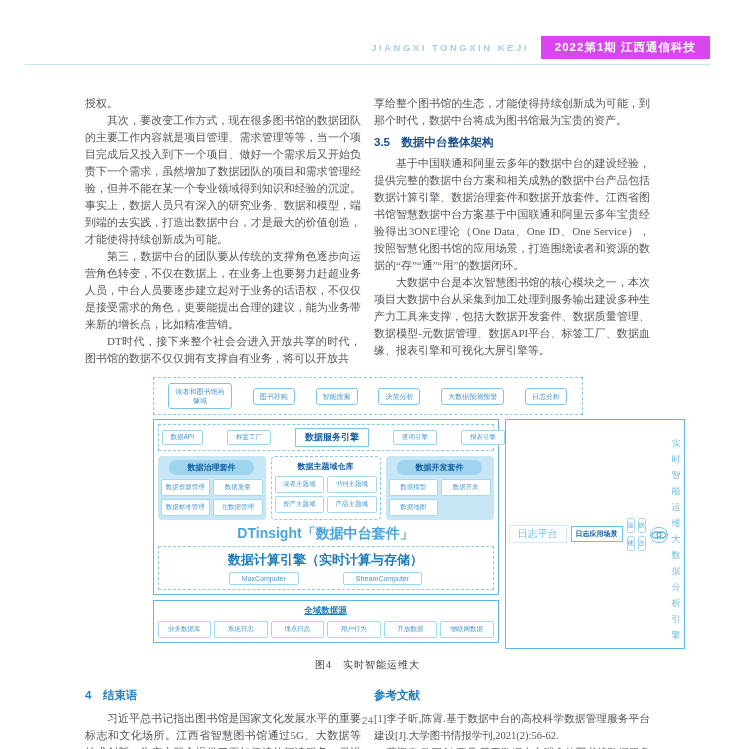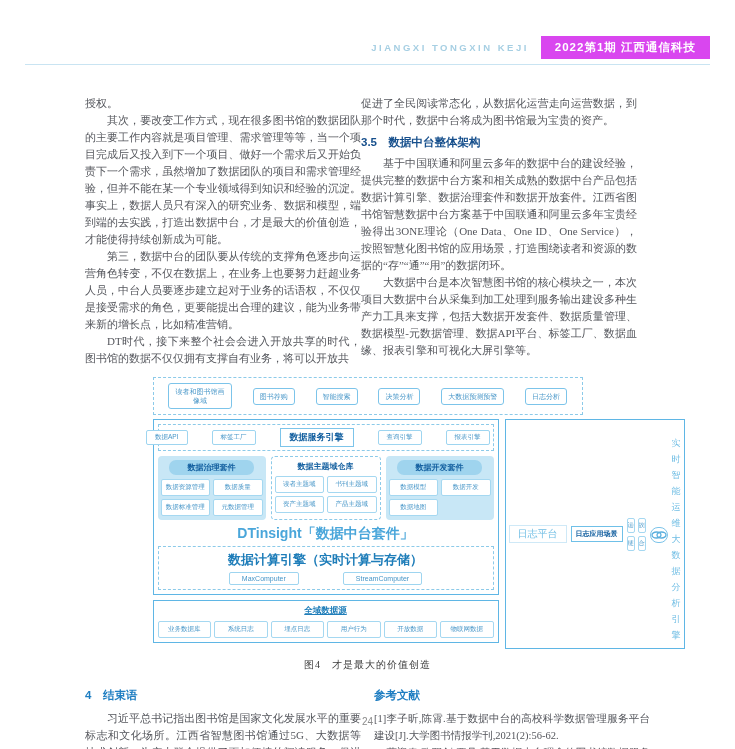--- a/index.html
+++ b/index.html
@@ -5,35 +5,35 @@
   html,body{margin:0;padding:0;background:#ffffff;}
   .page{position:relative;width:735px;height:749px;background:#fff;overflow:hidden;
         font-family:"Liberation Serif","DejaVu Serif",serif;}
   
   .header{position:absolute;top:36px;left:0;right:25px;display:flex;justify-content:flex-end;align-items:center;gap:12px;padding-left:31px;}
   .latin{font-family:"Liberation Sans","DejaVu Sans",sans-serif;font-size:9.5px;letter-spacing:2.5px;color:#a6cfe3;font-weight:bold;}
   .badge{background:#d946ef;color:#fff;font-family:"Liberation Sans",sans-serif;font-weight:bold;font-size:11.5px;padding:4px 14px;letter-spacing:1px;}
   .rule{position:absolute;top:64px;left:25px;right:25px;height:1px;background:#c9e4f2;}
   
   .content{position:absolute;top:95px;left:85px;width:565px;}
-  .cols{display:flex;}
+  .cols{display:flex;gap:13px;}
   .col{width:276px;font-size:11px;line-height:17px;color:#54565c;text-align:justify;}
   .col p{margin:0;text-indent:2em;}
   .col p.cont{text-indent:0;}
   .sec{font-family:"Liberation Sans",sans-serif;font-weight:bold;font-size:11.5px;margin:5px 0 4px;color:#164f8c;}
   .sec.bright{color:#1f7ec2;margin:2px 0 6px;}
   
   .figure{width:430px;margin:10px auto 0;font-family:"Liberation Sans","DejaVu Sans",sans-serif;}
   .fig-apps{border:1px dashed #8ccae9;display:flex;justify-content:space-around;align-items:center;padding:5px 4px;}
   .app-btn{background:#fff;border:1px solid #7cc4ea;border-radius:3px;color:#4796c8;font-size:7px;padding:3px 6px;text-align:center;line-height:9px;}
   .app-btn.first{max-width:50px;}
   .fig-mid{display:flex;gap:6px;margin-top:4px;align-items:stretch;}
   .fig-left{width:346px;display:flex;flex-direction:column;gap:5px;}
   .main-box{border:1.5px solid #5fb6e5;padding:4px;}
-  .service-row{border:1px dashed #8ccae9;display:flex;align-items:center;justify-content:flex-end;gap:24px;padding:3px;}
+  .service-row{border:1px dashed #8ccae9;display:flex;align-items:center;justify-content:flex-start;gap:24px;padding:3px;}
   .chip{background:#fff;border:1px solid #9ed5f0;border-radius:2px;font-size:6.5px;color:#4796c8;padding:2px 8px;white-space:nowrap;}
   .service-title{border:1px solid #7cc4ea;font-size:9px;font-weight:bold;color:#1460a0;padding:2px 9px;background:#fff;white-space:nowrap;}
   .suites{display:flex;gap:5px;margin-top:5px;}
   .suite{flex:1;border-radius:4px;padding:4px 3px;}
   .suite.filled{background:#c8e7f6;}
   .suite.dashedp{border:1px dashed #8ccae9;background:#fff;}
   .suite-title{text-align:center;font-size:8px;font-weight:bold;color:#1460a0;margin:0 auto 4px;}
   .suite.filled .suite-title{background:#9fd4ee;border-radius:7px;padding:2px 0;width:84%;}
   .suite-grid{display:grid;grid-template-columns:1fr 1fr;gap:3px;}
   .cell{background:#fff;border:1px solid #a5d8f1;border-radius:2px;font-size:6.5px;color:#4796c8;text-align:center;padding:3px 0;white-space:nowrap;overflow:hidden;}
@@ -51,21 +51,21 @@
   .log-sub{border:1px solid #6fc0e8;font-size:7px;font-weight:bold;color:#1460a0;padding:2px 4px;background:#fff;white-space:nowrap;}
   .log-grid{display:grid;grid-template-columns:1fr 1fr;gap:3px;width:100%;}
   .log-grid .cell{font-size:6px;padding:2px 0;}
   .link-pill{border:1px solid #7cc4ea;border-radius:8px;width:28px;height:14px;display:flex;align-items:center;justify-content:center;margin-top:2px;}
   .log-engine{font-size:9px;color:#6fbde4;text-align:center;line-height:16px;margin-top:10px;}
   .caption{text-align:center;font-size:10px;color:#3c3c3c;margin-top:9px;letter-spacing:1px;font-family:"Liberation Serif",serif;}
   
   .bottom{display:flex;gap:13px;margin-top:13px;}
   .refs{font-size:10.5px;line-height:17px;color:#54565c;text-align:justify;}
   .refs p{margin:0;text-indent:0;}
-  .pagenum{position:absolute;bottom:22px;left:0;right:0;text-align:center;font-size:10px;color:#8a8a8a;font-family:Liberation Sans, sans-serif;}
+  .pagenum{position:absolute;bottom:22px;left:0;right:0;text-align:center;font-size:10px;color:#8a8a8a;font-family:Liberation Mono, monospace;}
 </style>
 </head>
 <body>
 
 <div class="page">
 
   <div class="header">
     <span class="latin">JIANGXI  TONGXIN  KEJI</span>
     <span class="badge">2022第1期   江西通信科技</span>
   </div>
@@ -74,21 +74,21 @@
   <div class="content">
 
     <div class="cols">
       <div class="col">
         <p class="cont">授权。</p>
         <p>其次，要改变工作方式，现在很多图书馆的数据团队的主要工作内容就是项目管理、需求管理等等，当一个项目完成后又投入到下一个项目、做好一个需求后又开始负责下一个需求，虽然增加了数据团队的项目和需求管理经验，但并不能在某一个专业领域得到知识和经验的沉淀。事实上，数据人员只有深入的研究业务、数据和模型，端到端的去实践，打造出数据中台，才是最大的价值创造，才能使得持续创新成为可能。</p>
         <p>第三，数据中台的团队要从传统的支撑角色逐步向运营角色转变，不仅在数据上，在业务上也要努力赶超业务人员，中台人员要逐步建立起对于业务的话语权，不仅仅是接受需求的角色，更要能提出合理的建议，能为业务带来新的增长点，比如精准营销。</p>
         <p>DT时代，接下来整个社会会进入开放共享的时代，图书馆的数据不仅仅拥有支撑自有业务，将可以开放共</p>
       </div>
       <div class="col">
-        <p class="cont">促进了全民阅读常态化，从数据化运营走向运营数据，到那个时代，数据中台将成为图书馆最为宝贵的资产。</p>
+        <p class="cont">享给整个图书馆的生态，才能使得持续创新成为可能，到那个时代，数据中台将成为图书馆最为宝贵的资产。</p>
         <div class="sec">3.5　数据中台整体架构</div>
         <p>基于中国联通和阿里云多年的数据中台的建设经验，提供完整的数据中台方案和相关成熟的数据中台产品包括数据计算引擎、数据治理套件和数据开放套件。江西省图书馆智慧数据中台方案基于中国联通和阿里云多年宝贵经验得出3ONE理论（One Data、One ID、One Service），按照智慧化图书馆的应用场景，打造围绕读者和资源的数据的“存”“通”“用”的数据闭环。</p>
         <p>大数据中台是本次智慧图书馆的核心模块之一，本次项目大数据中台从采集到加工处理到服务输出建设多种生产力工具来支撑，包括大数据开发套件、数据质量管理、数据模型-元数据管理、数据API平台、标签工厂、数据血缘、报表引擎和可视化大屏引擎等。</p>
       </div>
     </div>
 
     <div class="figure">
 
       <div class="fig-apps">
         <div class="app-btn first">读者和图书馆画像域</div>
@@ -180,21 +180,21 @@
               <ellipse cx="10.5" cy="4" rx="4.5" ry="3" fill="none" stroke="#5aafde" stroke-width="1.3"></ellipse>
             </svg>
           </div>
           <div class="log-engine">
             <div>实时智能运维大</div>
             <div>数据分析引擎</div>
           </div>
         </div>
       </div>
 
-      <div class="caption">图4　才是最大的价值创造</div>
+      <div class="caption">图4　实时智能运维大</div>
     </div>
 
     <div class="bottom">
       <div class="col">
         <div class="sec bright">4　结束语</div>
         <p>习近平总书记指出图书馆是国家文化发展水平的重要标志和文化场所。江西省智慧图书馆通过5G、大数据等技术创新，为广大群众提供了更加便捷的阅读服务，促进了全民阅读常态化、高效化、智能化，同时也将伴随着广大市民的阅读身影，成为江西省推进全民阅读的一道亮丽文化风景线，让崇尚阅读在全省上下蔚然成风。</p>
       </div>
       <div class="col refs">
         <div class="sec bright">参考文献</div>
         <p>[1]李子昕,陈霄.基于数据中台的高校科学数据管理服务平台建设[J].大学图书情报学刊,2021(2):56-62.</p>

